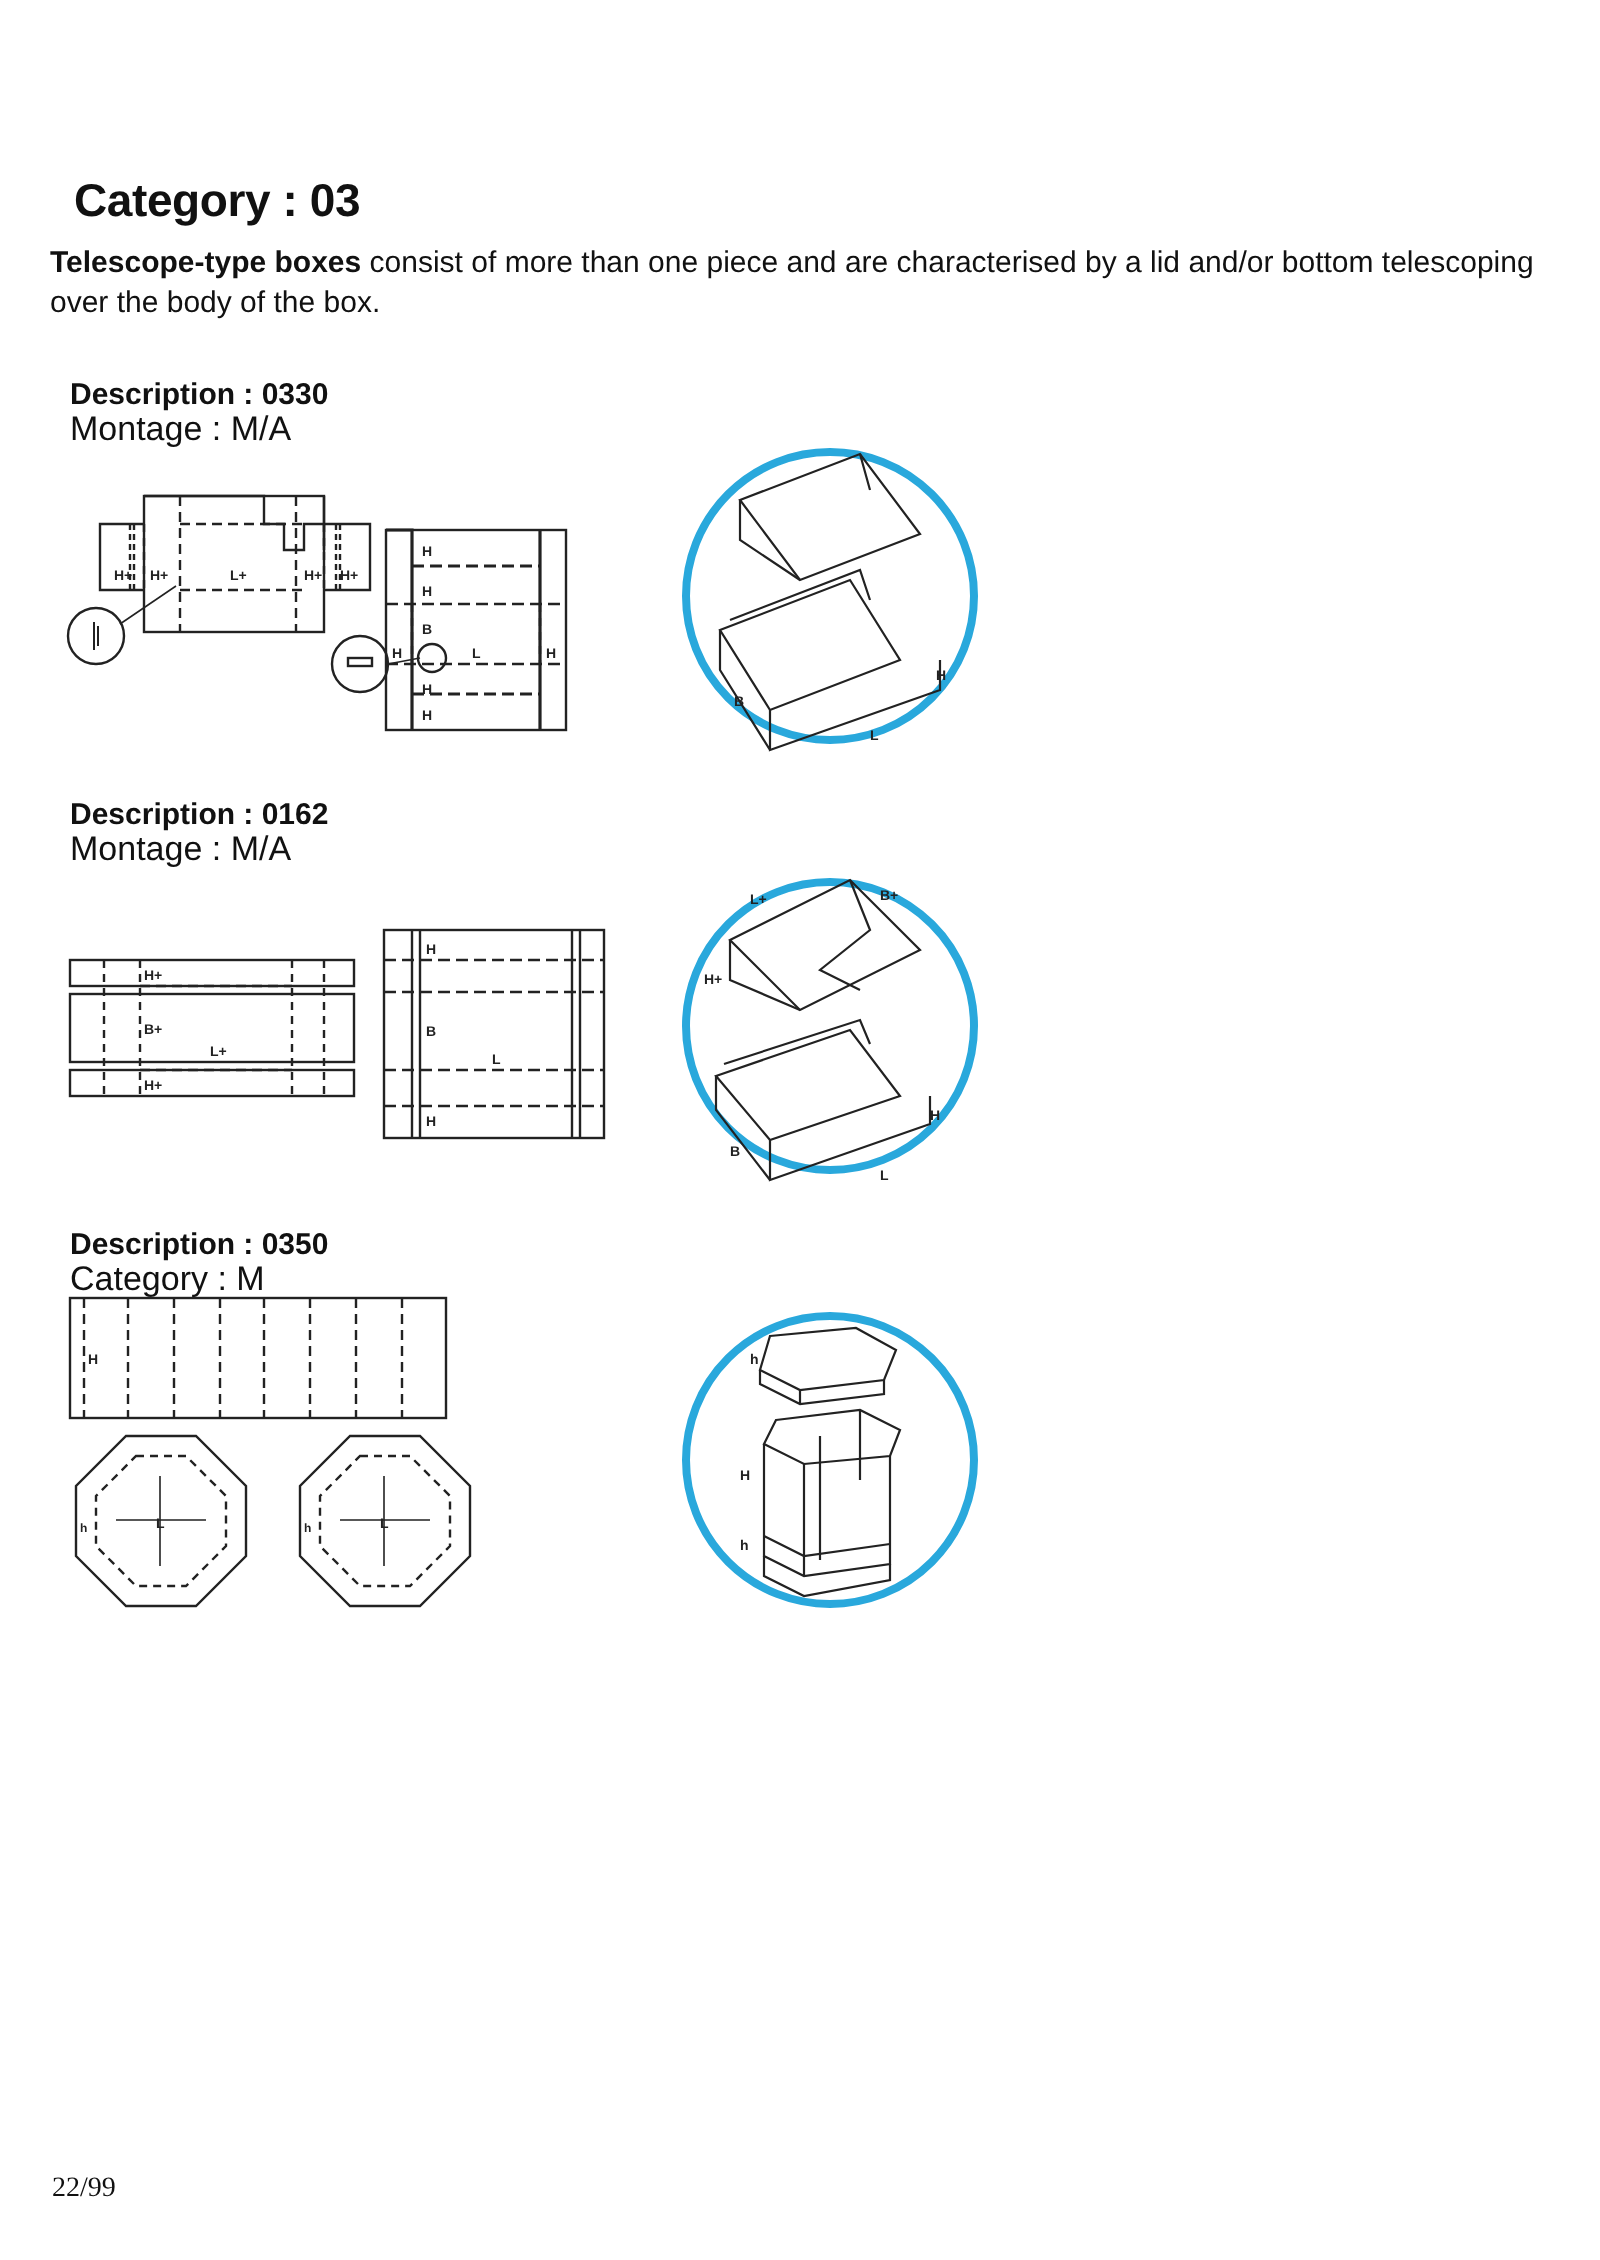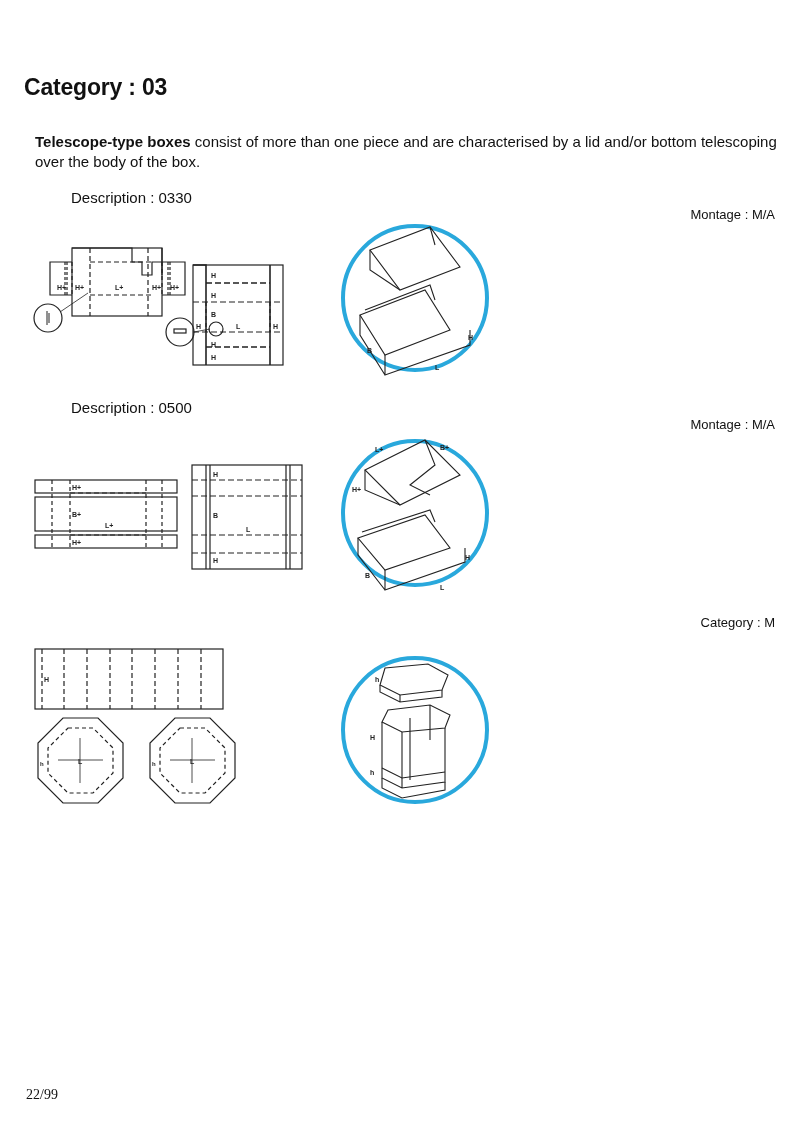--- a/index.html
+++ b/index.html
@@ -1,22 +1,22 @@
 <!DOCTYPE html>
 <html><head>
 <meta charset="utf-8">
 <style>
   html, body { margin:0; padding:0; background:#ffffff; }
   body { width:800px; height:1130px; position:relative; overflow:hidden; color:#111; font-family:"Liberation Sans", sans-serif; }
-  .title { position:absolute; left:24px; top:74px; font-size:23px; font-weight:bold; margin:0; letter-spacing:-0.2px; }
-  .intro { position:absolute; left:24px; top:121px; width:760px; font-size:15px; line-height:20px; margin:11px; }
+  .title { position:absolute; left:24px; top:74px; font-size:23px; font-weight:bold; margin:13px; letter-spacing:-0.2px; }
+  .intro { position:absolute; left:24px; top:121px; width:760px; font-size:15px; line-height:20px; margin:1px; }
   .intro b { font-weight:bold; }
   .section { position:absolute; left:35px; width:740px; }
-  .desc { font-size:15px; font-weight:normal; line-height:17px;margin-left:36px; }
-  .mont { font-size:13px; line-height:17px;text-align:right; }
+  .desc { font-size:15px; font-weight:bold; line-height:17px; }
+  .mont { font-size:17px; line-height:17px; }
   .fig { position:absolute; }
   .page-num { position:absolute; left:26px; top:1087px; font-family:"Liberation Serif", serif; font-size:14px; }
   svg text { font-family:"Liberation Sans", sans-serif; font-weight:bold; }
 </style>
 </head>
 <body>
 
 <h1 class="title">Category : 03</h1>
 <p class="intro"><b>Telescope-type boxes</b><span> consist of more than one piece and are characterised by a lid and/or bottom telescoping over the body of the box.</span></p>
 
@@ -70,21 +70,21 @@
     <path d="M20,100 L85,75 L110,115 L45,140 Z"></path>
     <path d="M45,140 V160 L130,130 V115 M20,100 V120 L45,160"></path>
     <path d="M25,95 L90,70 L95,85"></path>
   </g>
   <text x="27" y="138" font-size="7" fill="#222">B</text>
   <text x="128" y="125" font-size="7" fill="#222">H</text>
   <text x="95" y="155" font-size="7" fill="#222">L</text>
 </svg>
 
 <div class="section" style="top:399px;">
-  <div class="desc">Description : 0500</div>
+  <div class="desc">Description : 0162</div>
   <div class="mont">Montage : M/A</div>
 </div>
 
 <svg class="fig" style="left:30px;top:455px" width="280" height="115" stroke="#222" fill="none" stroke-width="1.2">
   <rect x="5" y="25" width="142" height="13"></rect>
   <rect x="5" y="42" width="142" height="34"></rect>
   <rect x="5" y="80" width="142" height="13"></rect>
   <path d="M40,38 H116 M40,80 H116" stroke-dasharray="5,3"></path>
   <path d="M22,25 V93 M40,25 V93 M116,25 V93 M132,25 V93" stroke-dasharray="4,3"></path>
   <text x="42" y="35" font-size="7" fill="#222" stroke="none">H+</text>
@@ -111,20 +111,21 @@
   </g>
   <text x="35" y="22" font-size="7" fill="#222">L+</text>
   <text x="100" y="20" font-size="7" fill="#222">B+</text>
   <text x="12" y="62" font-size="7" fill="#222">H+</text>
   <text x="25" y="148" font-size="7" fill="#222">B</text>
   <text x="125" y="130" font-size="7" fill="#222">H</text>
   <text x="100" y="160" font-size="7" fill="#222">L</text>
 </svg>
 
 <div class="section" style="top:614px;">
+  <div class="desc">Description : 0350</div>
   <div class="mont">Category : M</div>
 </div>
 
 <svg class="fig" style="left:30px;top:648px" width="230" height="165" stroke="#222" fill="none" stroke-width="1.2">
   <rect x="5" y="1" width="188" height="60"></rect>
   <path d="M12,1 V61 M34,1 V61 M57,1 V61 M80,1 V61 M102,1 V61 M125,1 V61 M148,1 V61 M171,1 V61" stroke-dasharray="5,3"></path>
   <text x="14" y="34" font-size="7" fill="#222" stroke="none">H</text>
   <g transform="translate(8,70)">
     <polygon points="25,0 60,0 85,25 85,60 60,85 25,85 0,60 0,25"></polygon>
     <polygon points="30,10 55,10 75,30 75,55 55,75 30,75 10,55 10,30" stroke-dasharray="4,3"></polygon>

